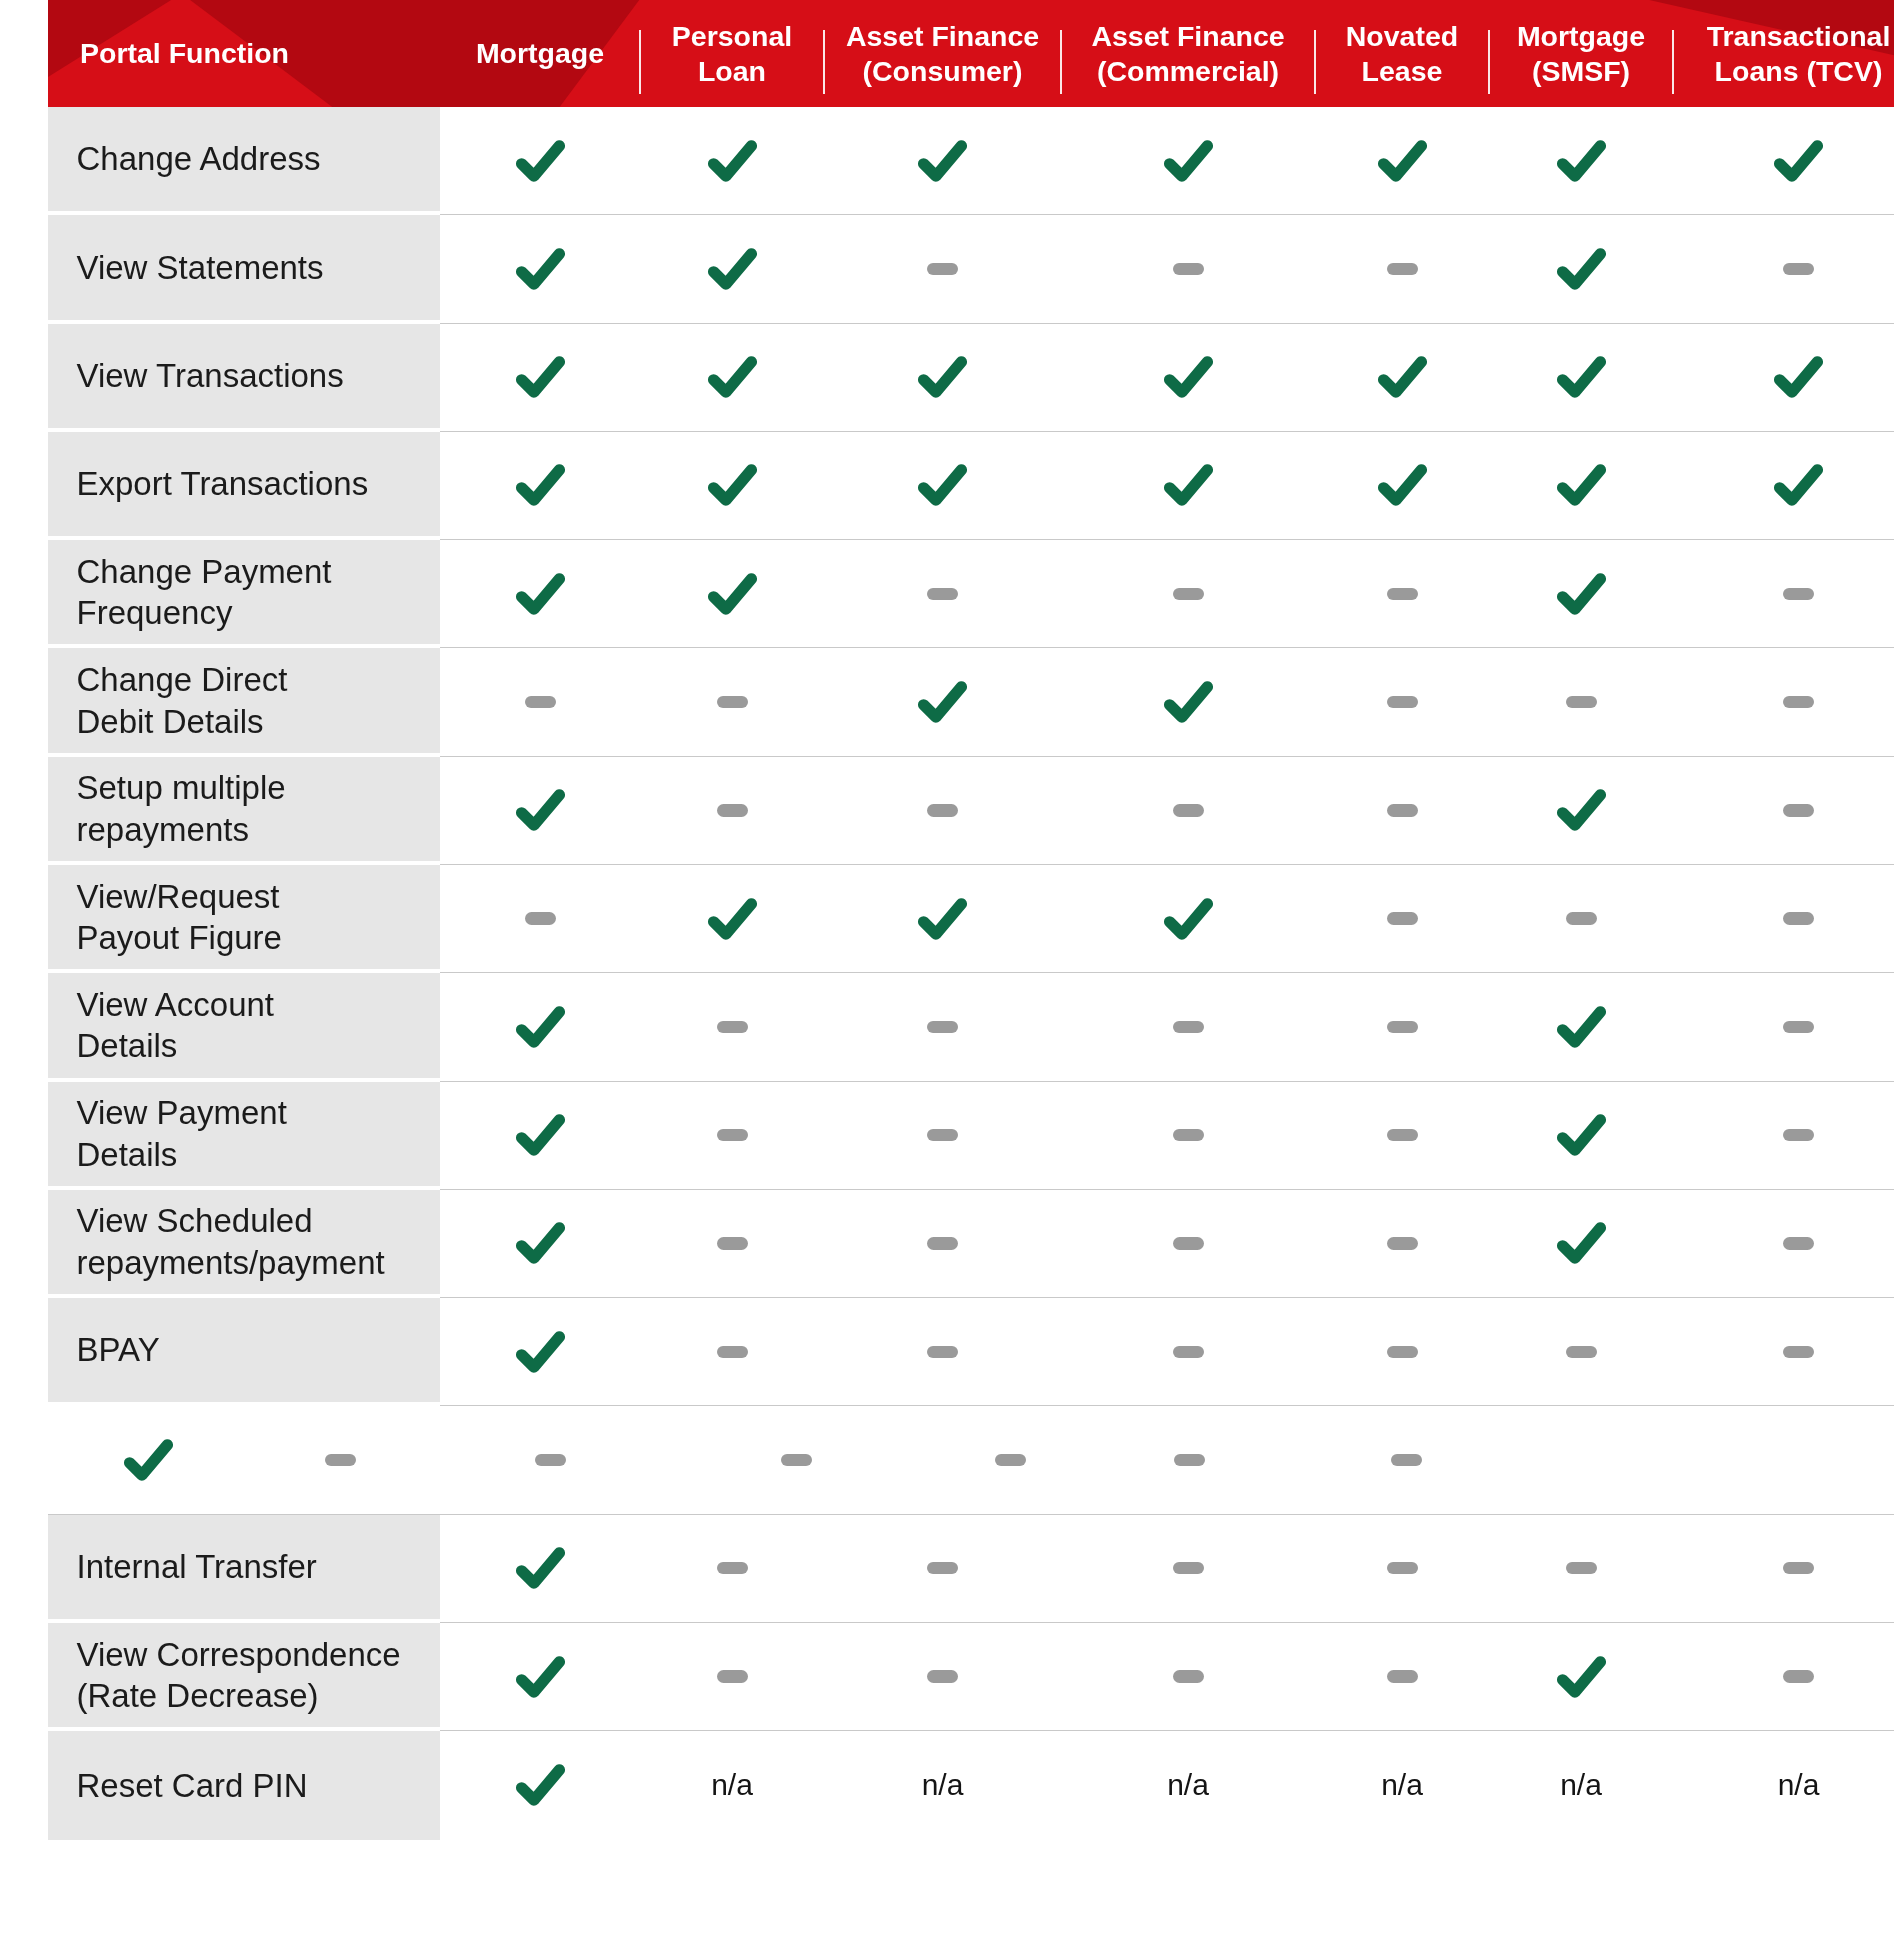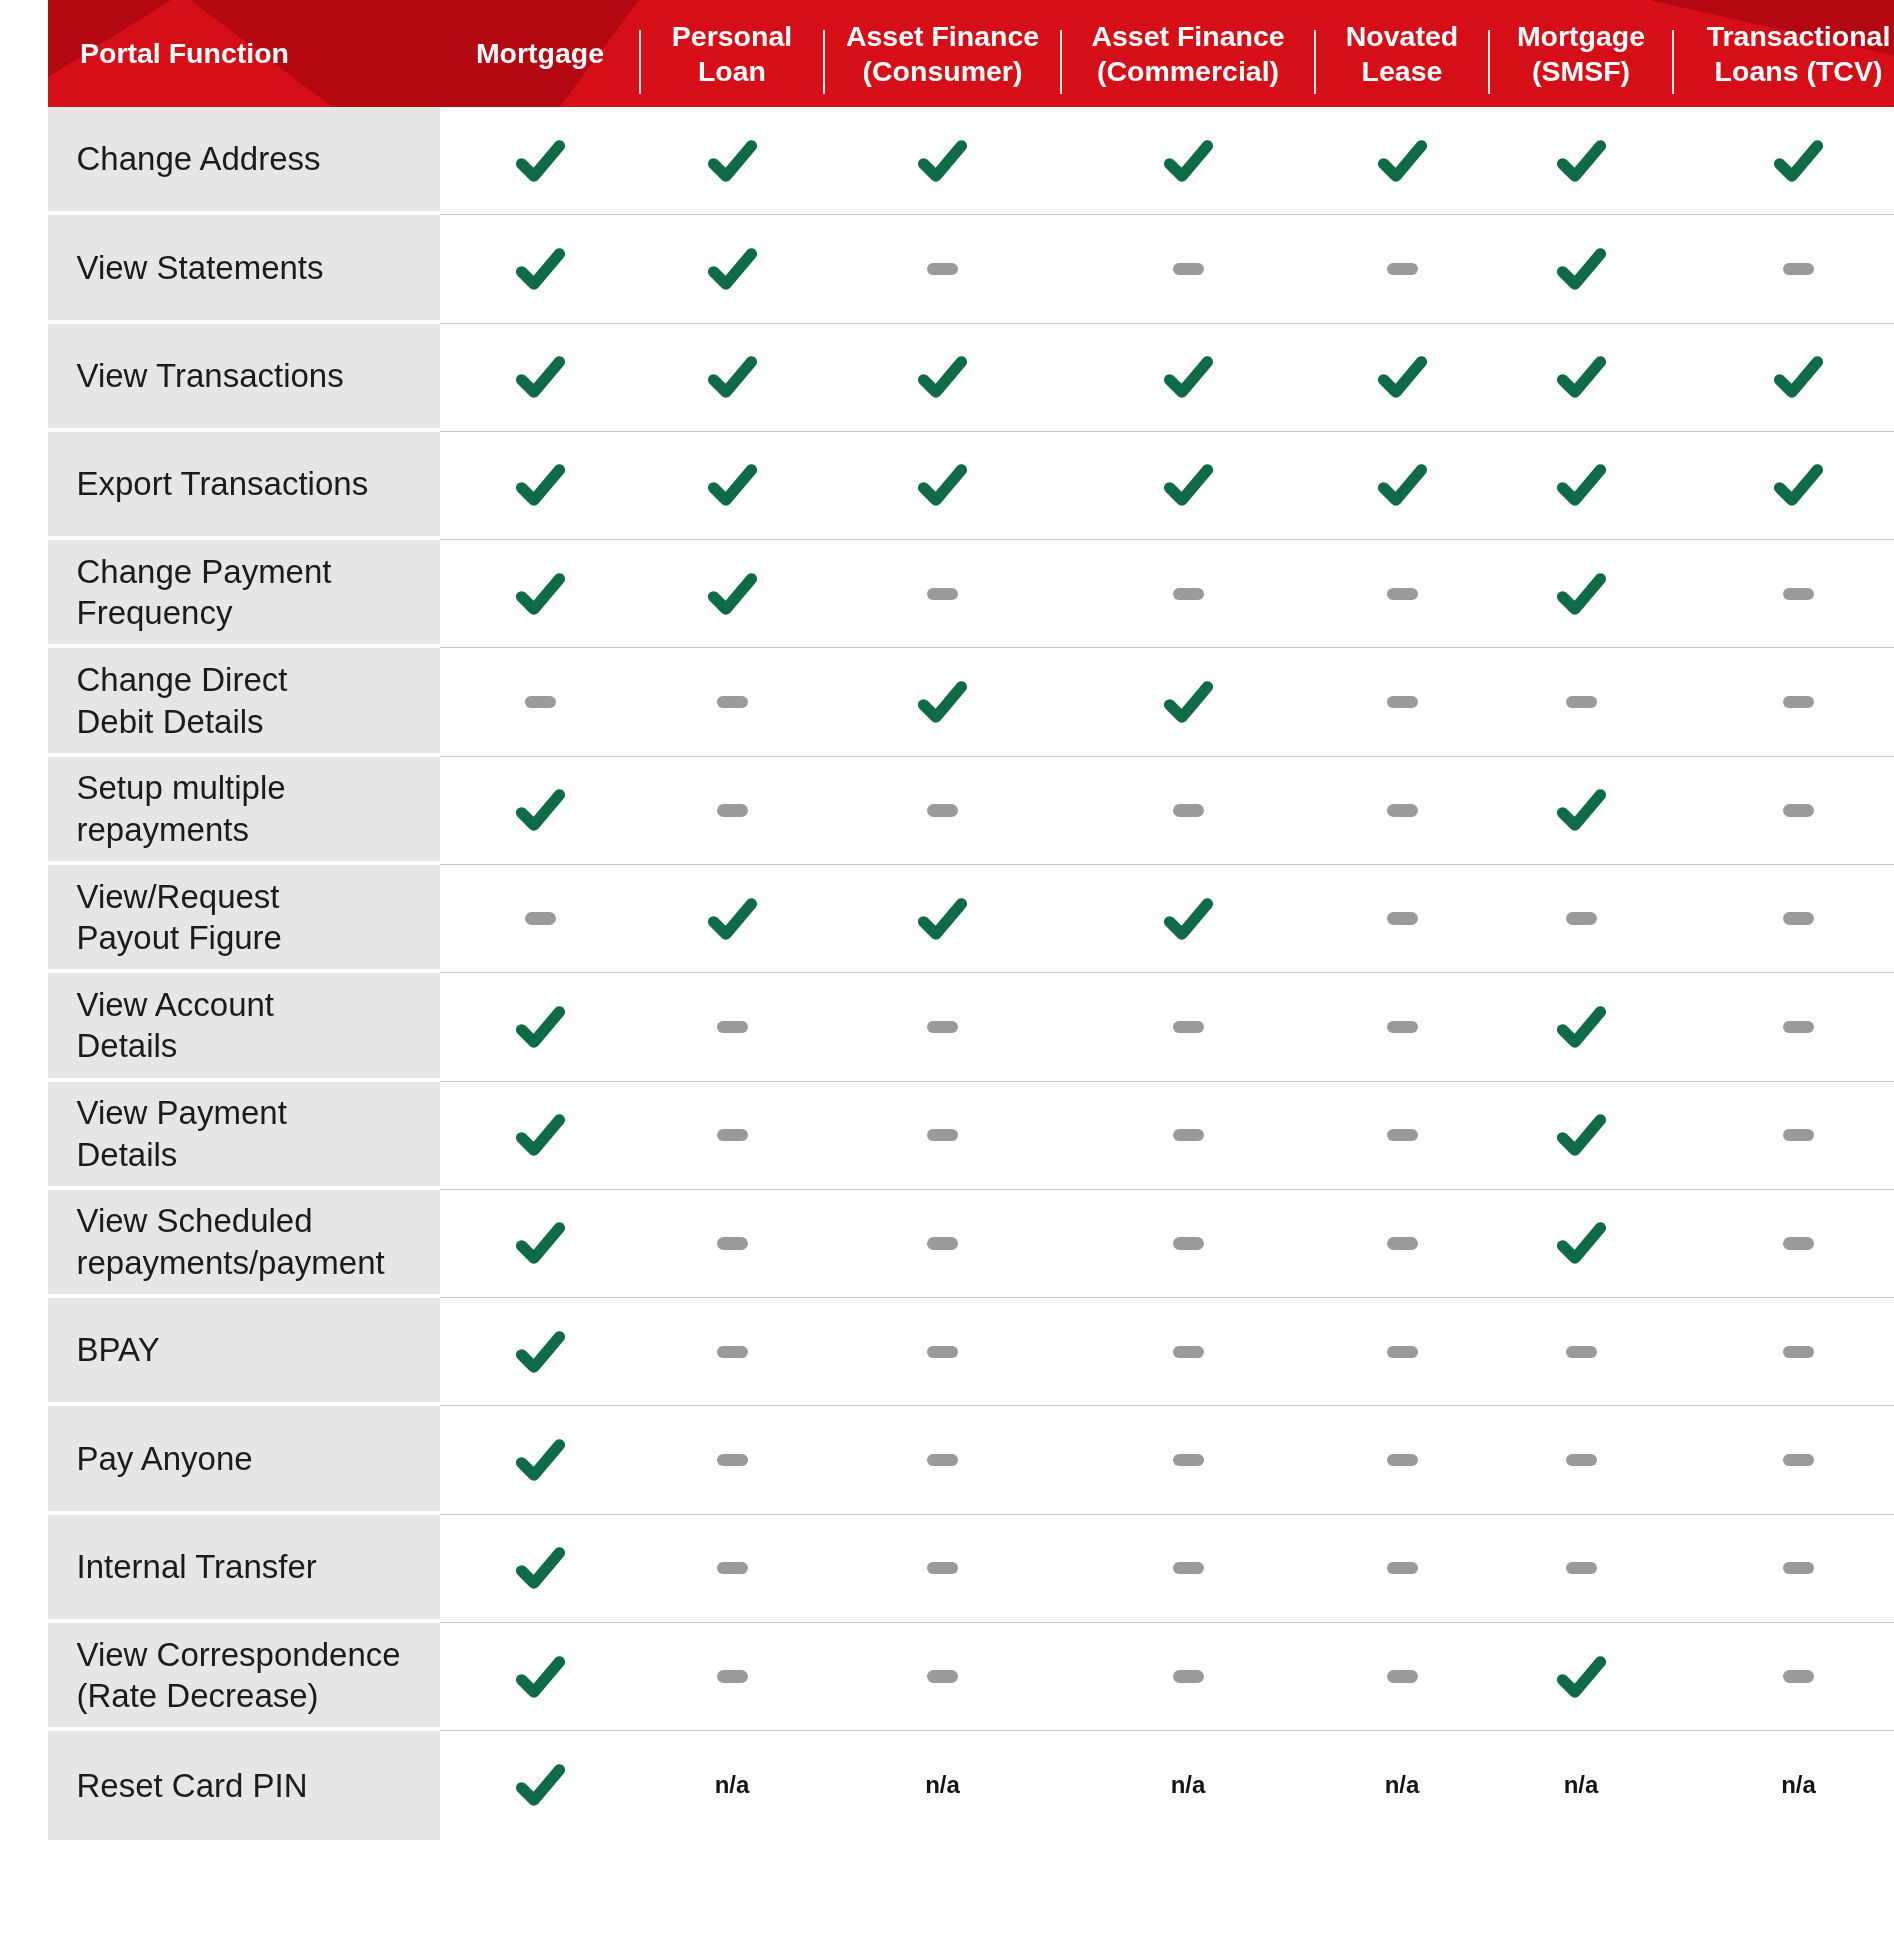--- a/index.html
+++ b/index.html
@@ -97,21 +97,21 @@
     stroke-width: 12;
     stroke-linecap: round;
     stroke-linejoin: round;
   }
   .dash {
     width: 31px;
     height: 12.4px;
     border-radius: 6.7px;
     background: var(--dash-gray, #9a9a9a);
   }
-  .na { font-size: 24px; color: #141414; font-weight: bold; }
+  .na { font-size: 30px; color: #141414; }
 </style>
 </head>
 <body>
 
 <div class="table">
   <div class="header">
     <div class="accent a1"></div>
     <div class="accent a2"></div>
     <div class="accent a3"></div>
     <div class="hcell first c0">
@@ -554,21 +554,20 @@
           <div class="cell c6">
             <span class="dash"></span>
           </div>
           <div class="cell c7">
             <span class="dash"></span>
           </div>
         </div>
   </div>
 
   <div class="row">
-    <div class="label">Pay Anyone</div>
     <div class="cells">
           <div class="cell c1">
             <svg class="check" viewBox="0 0 54 48">
               <path d="M7 27 L20 40 L47 8"></path>
             </svg>
           </div>
           <div class="cell c2">
             <span class="dash"></span>
           </div>
           <div class="cell c3">

